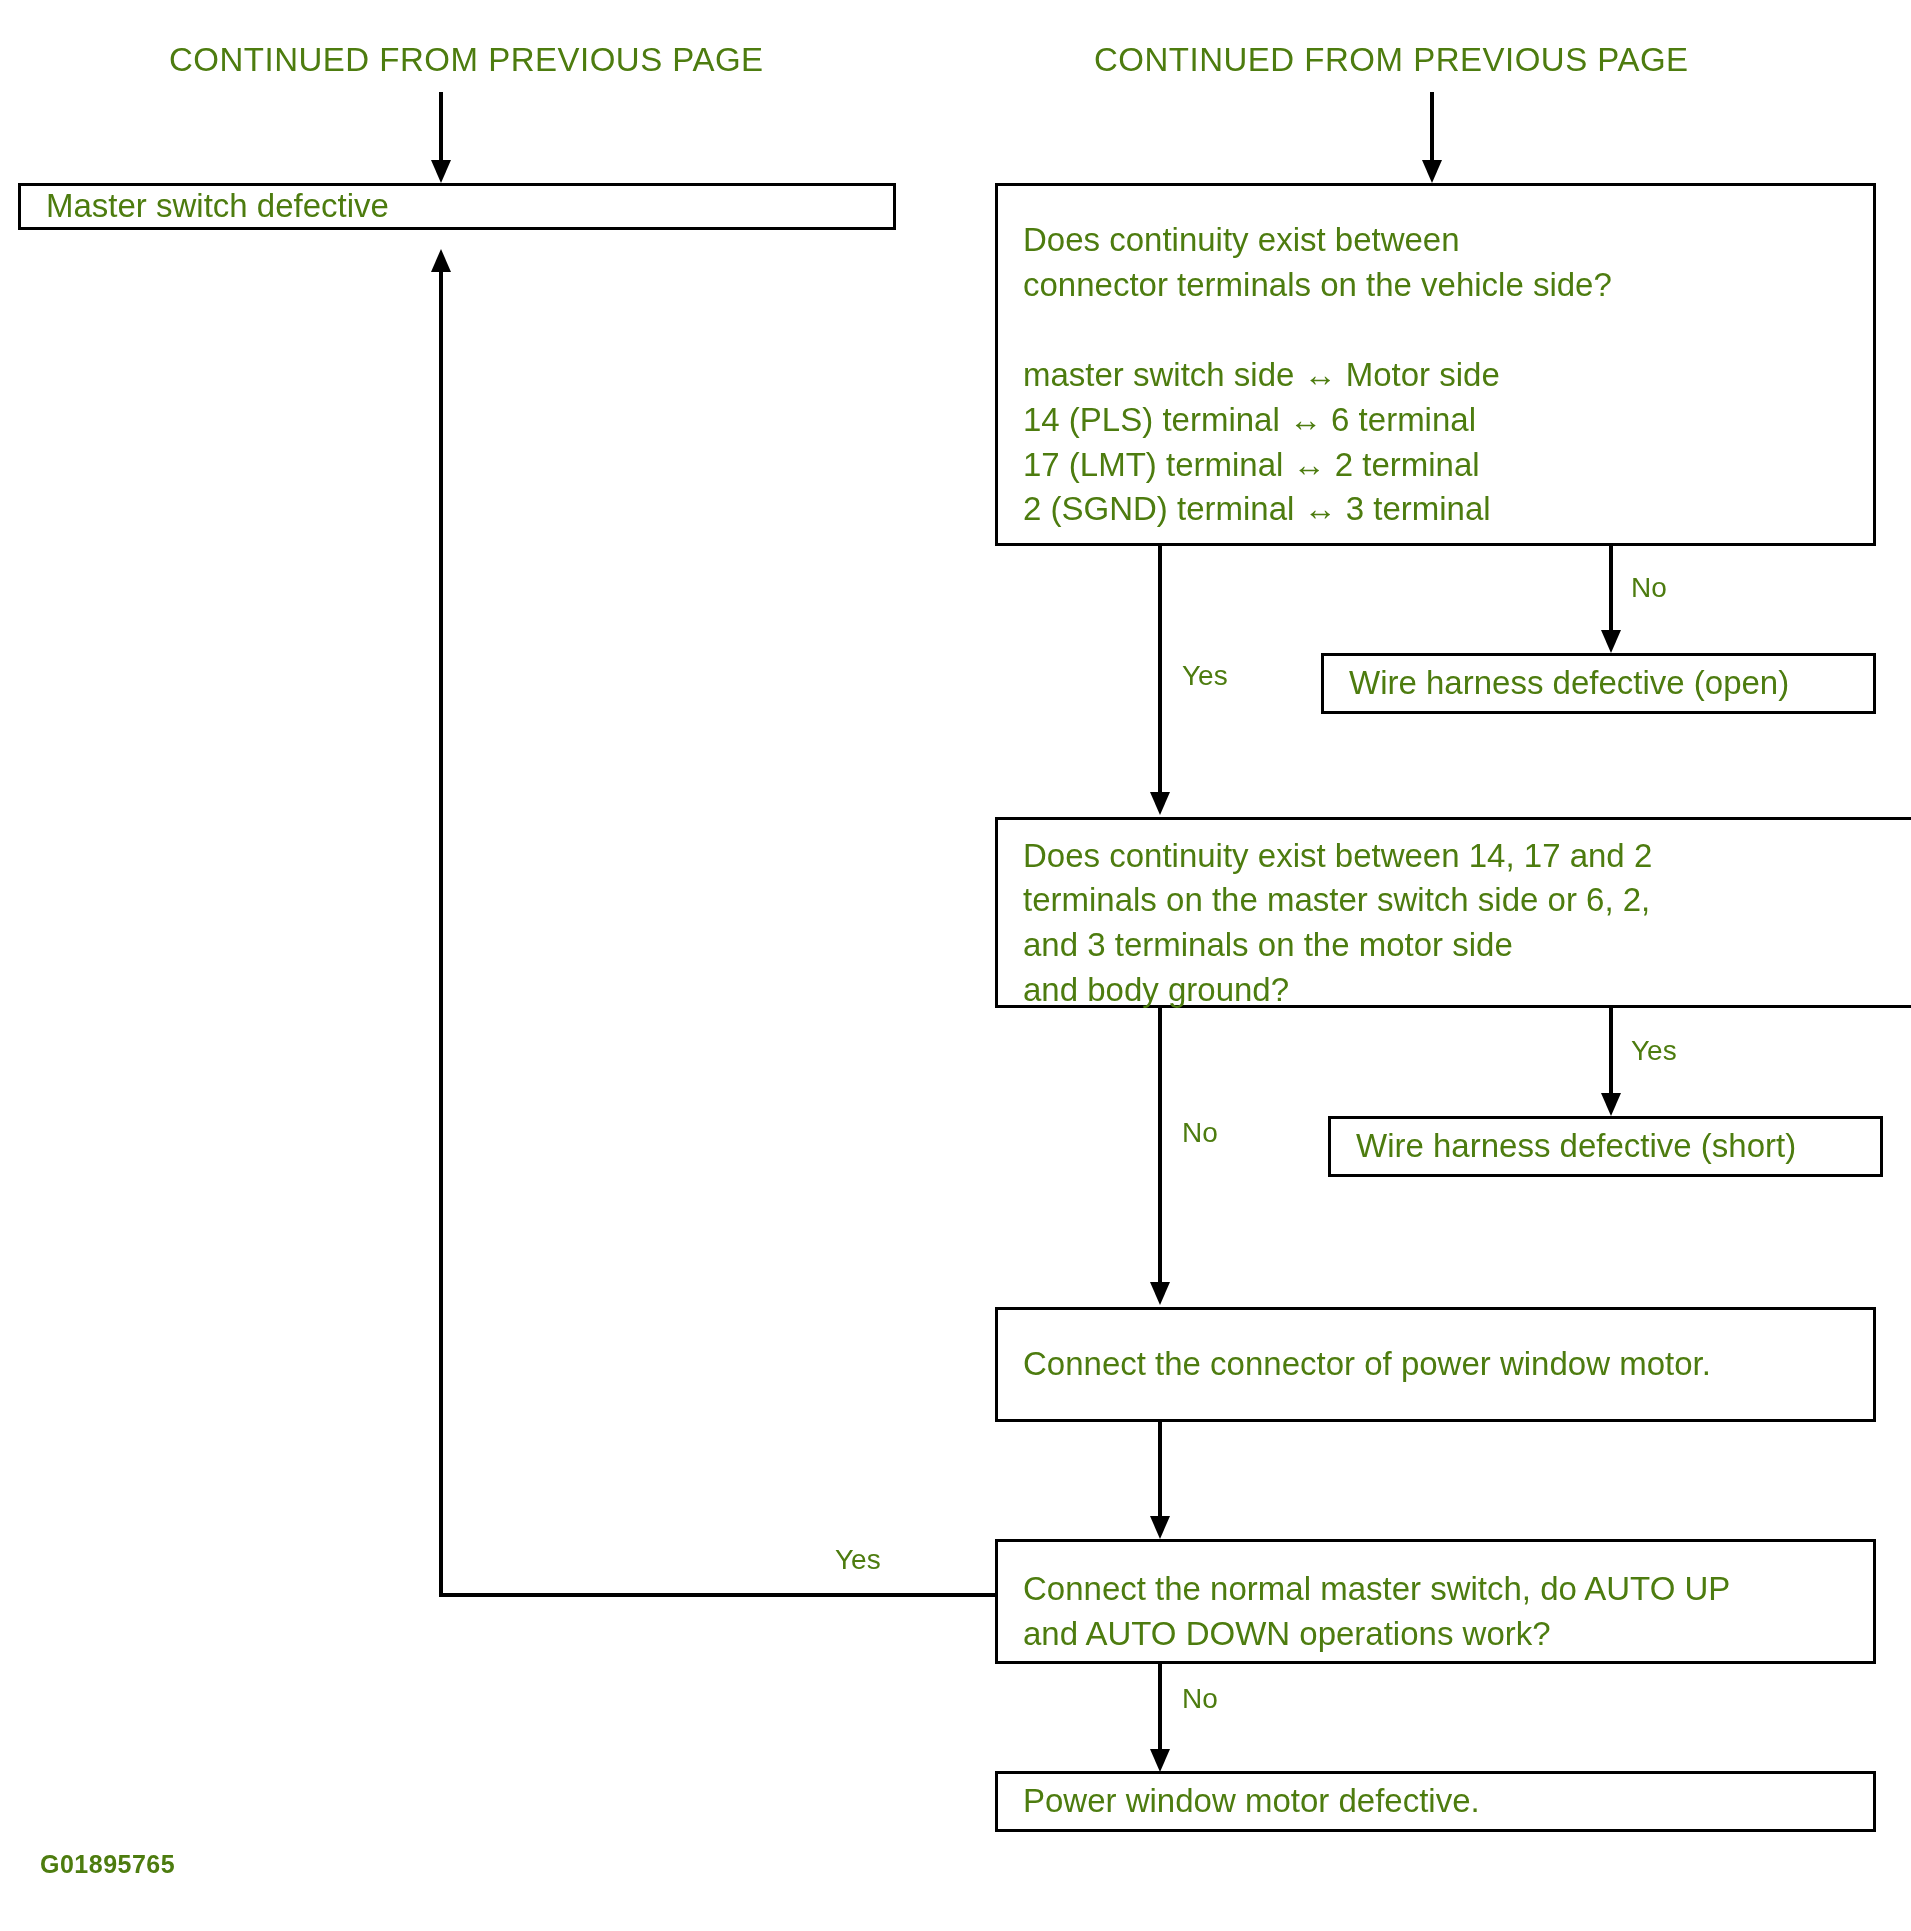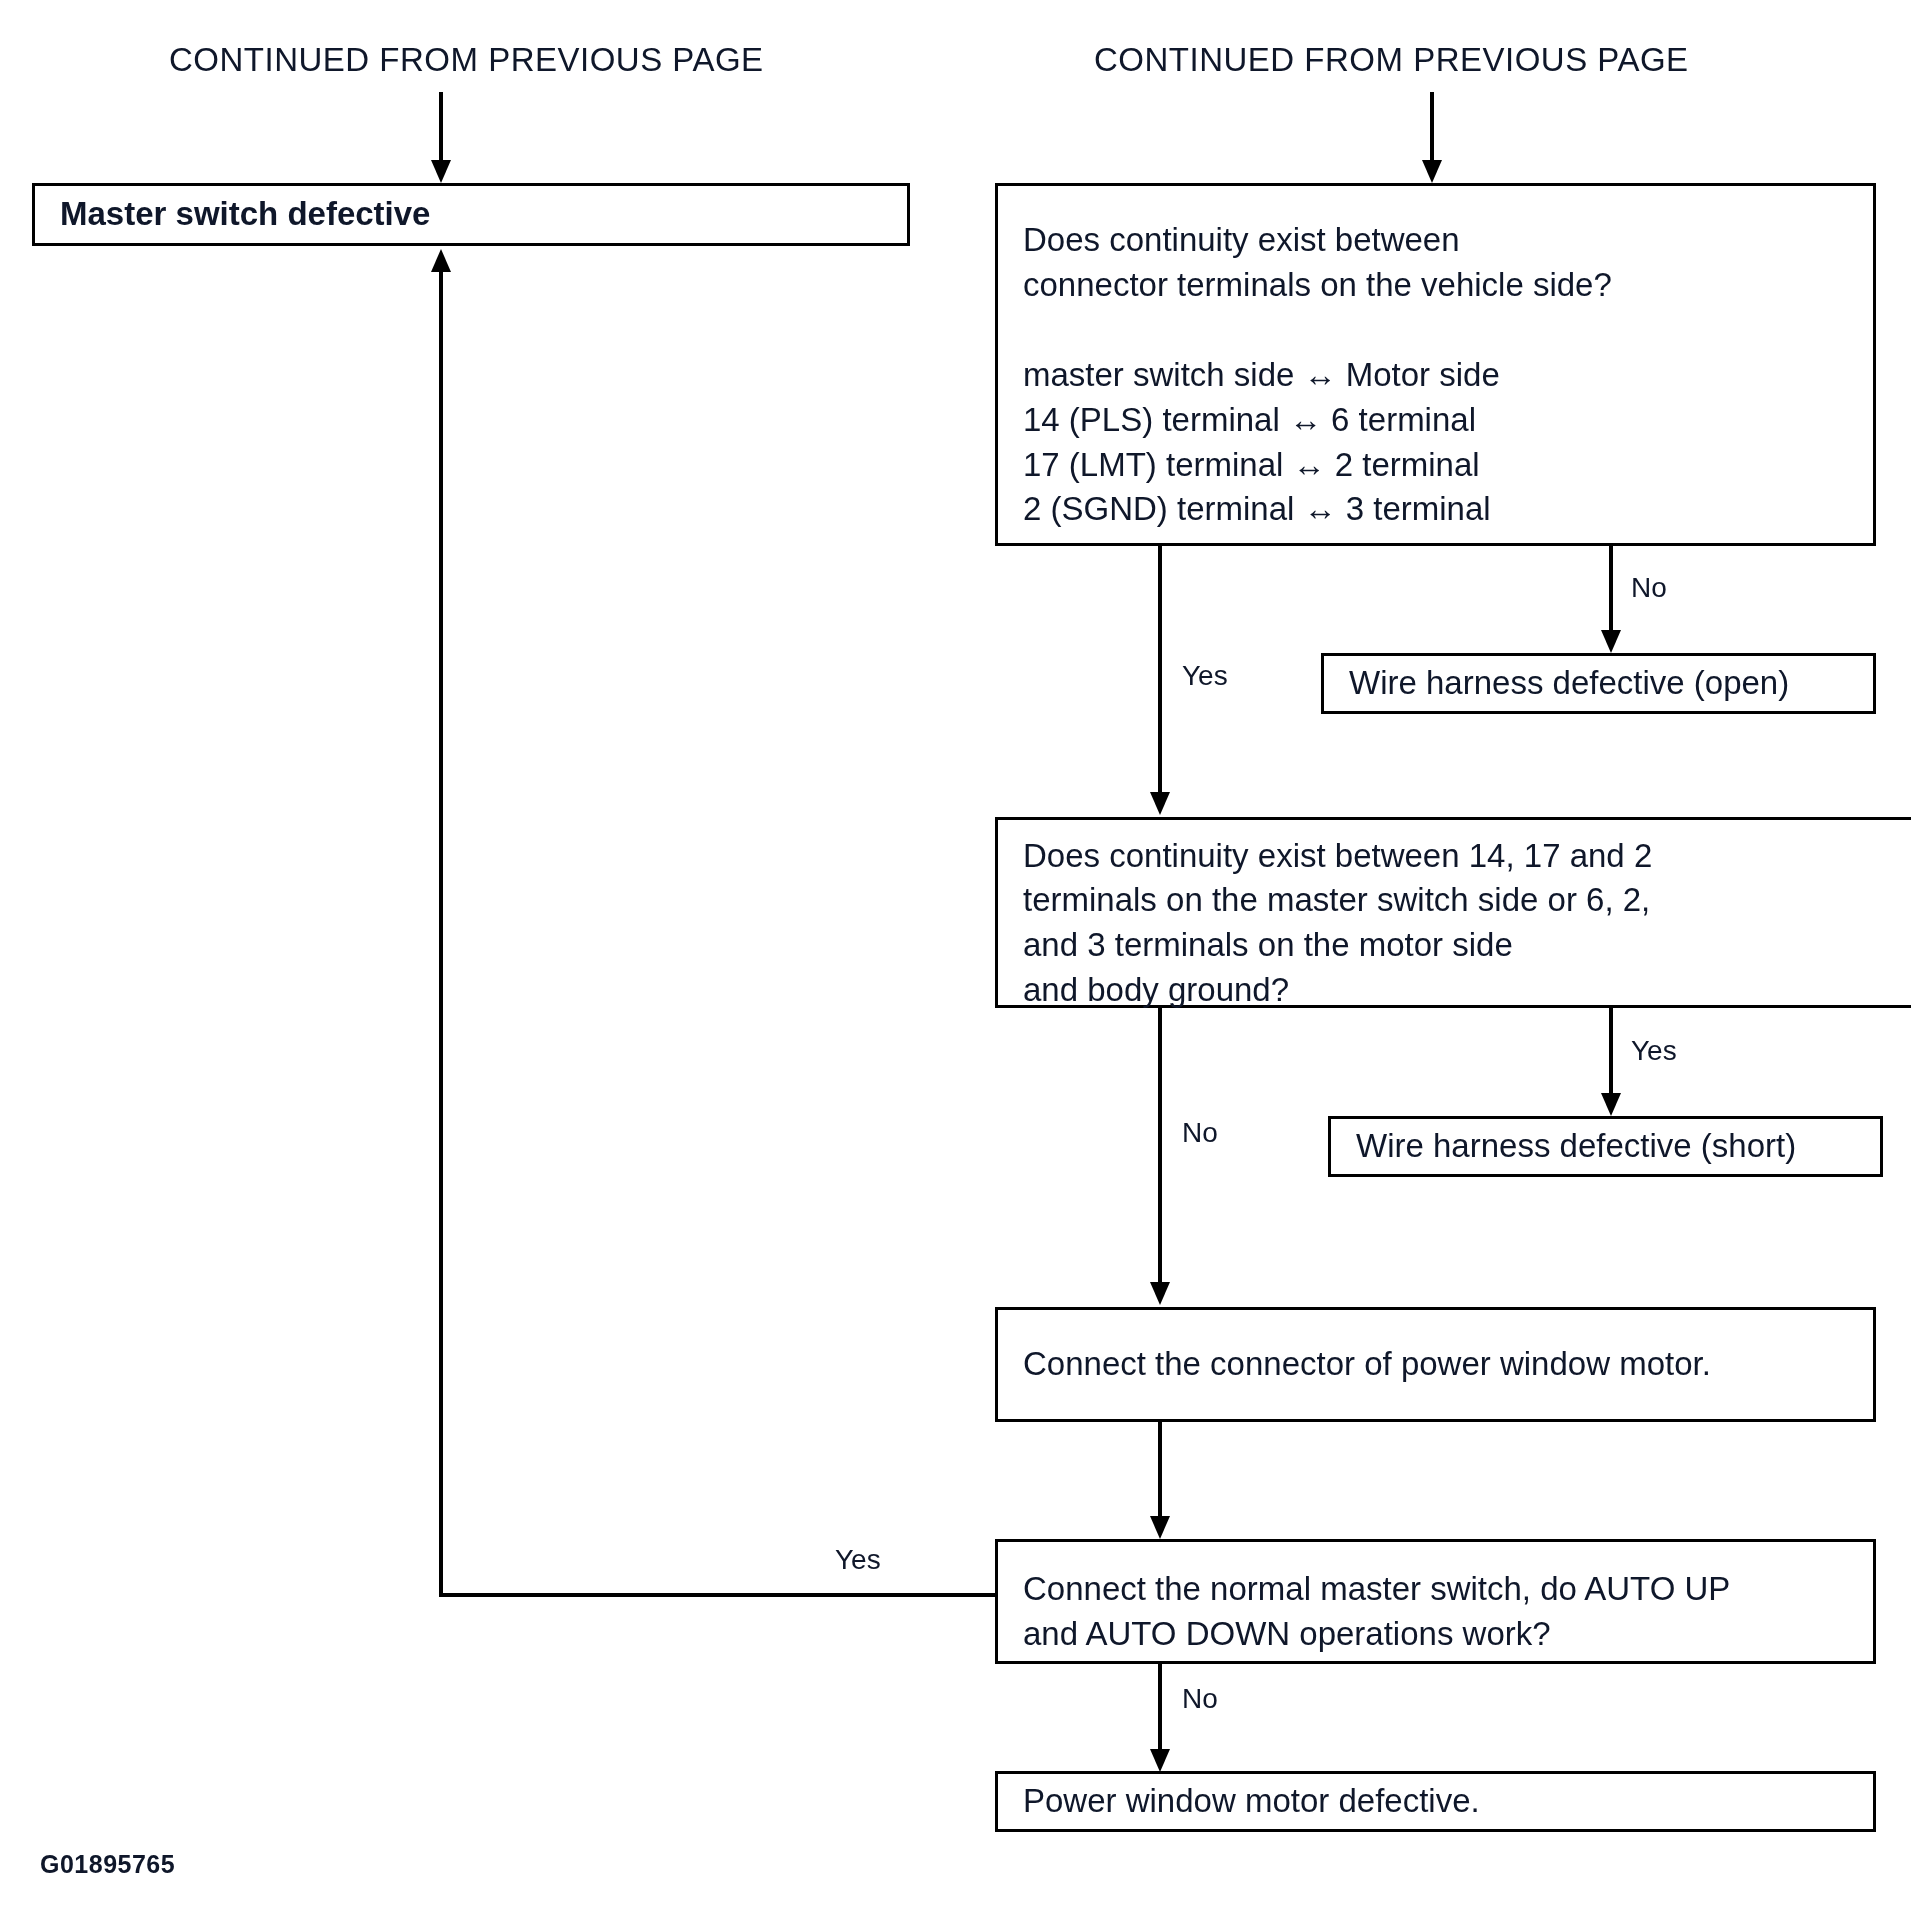--- a/index.html
+++ b/index.html
@@ -6,21 +6,21 @@
     margin: 0;
     padding: 0;
     background: #ffffff;
   }
   #page {
     position: relative;
     width: 1912px;
     height: 1932px;
     background: #ffffff;
     font-family: "Liberation Sans", sans-serif;
-    color: #0f172a;
+    color: #4d7c0f;
     overflow: hidden;
   }
 
   
   .hdr {
     position: absolute;
     font-size: 33px;
     letter-spacing: 0.5px;
     white-space: nowrap;
     line-height: 1;
@@ -95,21 +95,21 @@
 
 <div id="page">
 
   <div class="hdr" style="left:169px; top:43px;">CONTINUED FROM PREVIOUS PAGE</div>
 
   <div class="hdr" style="left:1094px; top:43px;">CONTINUED FROM PREVIOUS PAGE</div>
 
   <div class="vline" style="left:439px; top:92px; height:74px;"></div>
   <div class="arrow-down" style="left:431px; top:160px;"></div>
 
-  <div class="box" style="left:32px; top:183px; width:878px; height:63px;font-weight:bold;">
+  <div class="box" style="left:18px; top:183px; width:878px; height:47px;">
     <span class="txt">Master switch defective</span>
   </div>
 
   <div class="arrow-up" style="left:431px; top:249px;"></div>
   <div class="vline" style="left:439px; top:270px; height:1327px;"></div>
   <div class="hline" style="left:439px; top:1593px; width:558px;"></div>
   <div class="edge-label" style="left:835px; top:1546px;">Yes</div>
 
   <div class="vline" style="left:1430px; top:92px; height:74px;"></div>
   <div class="arrow-down" style="left:1422px; top:160px;"></div>

